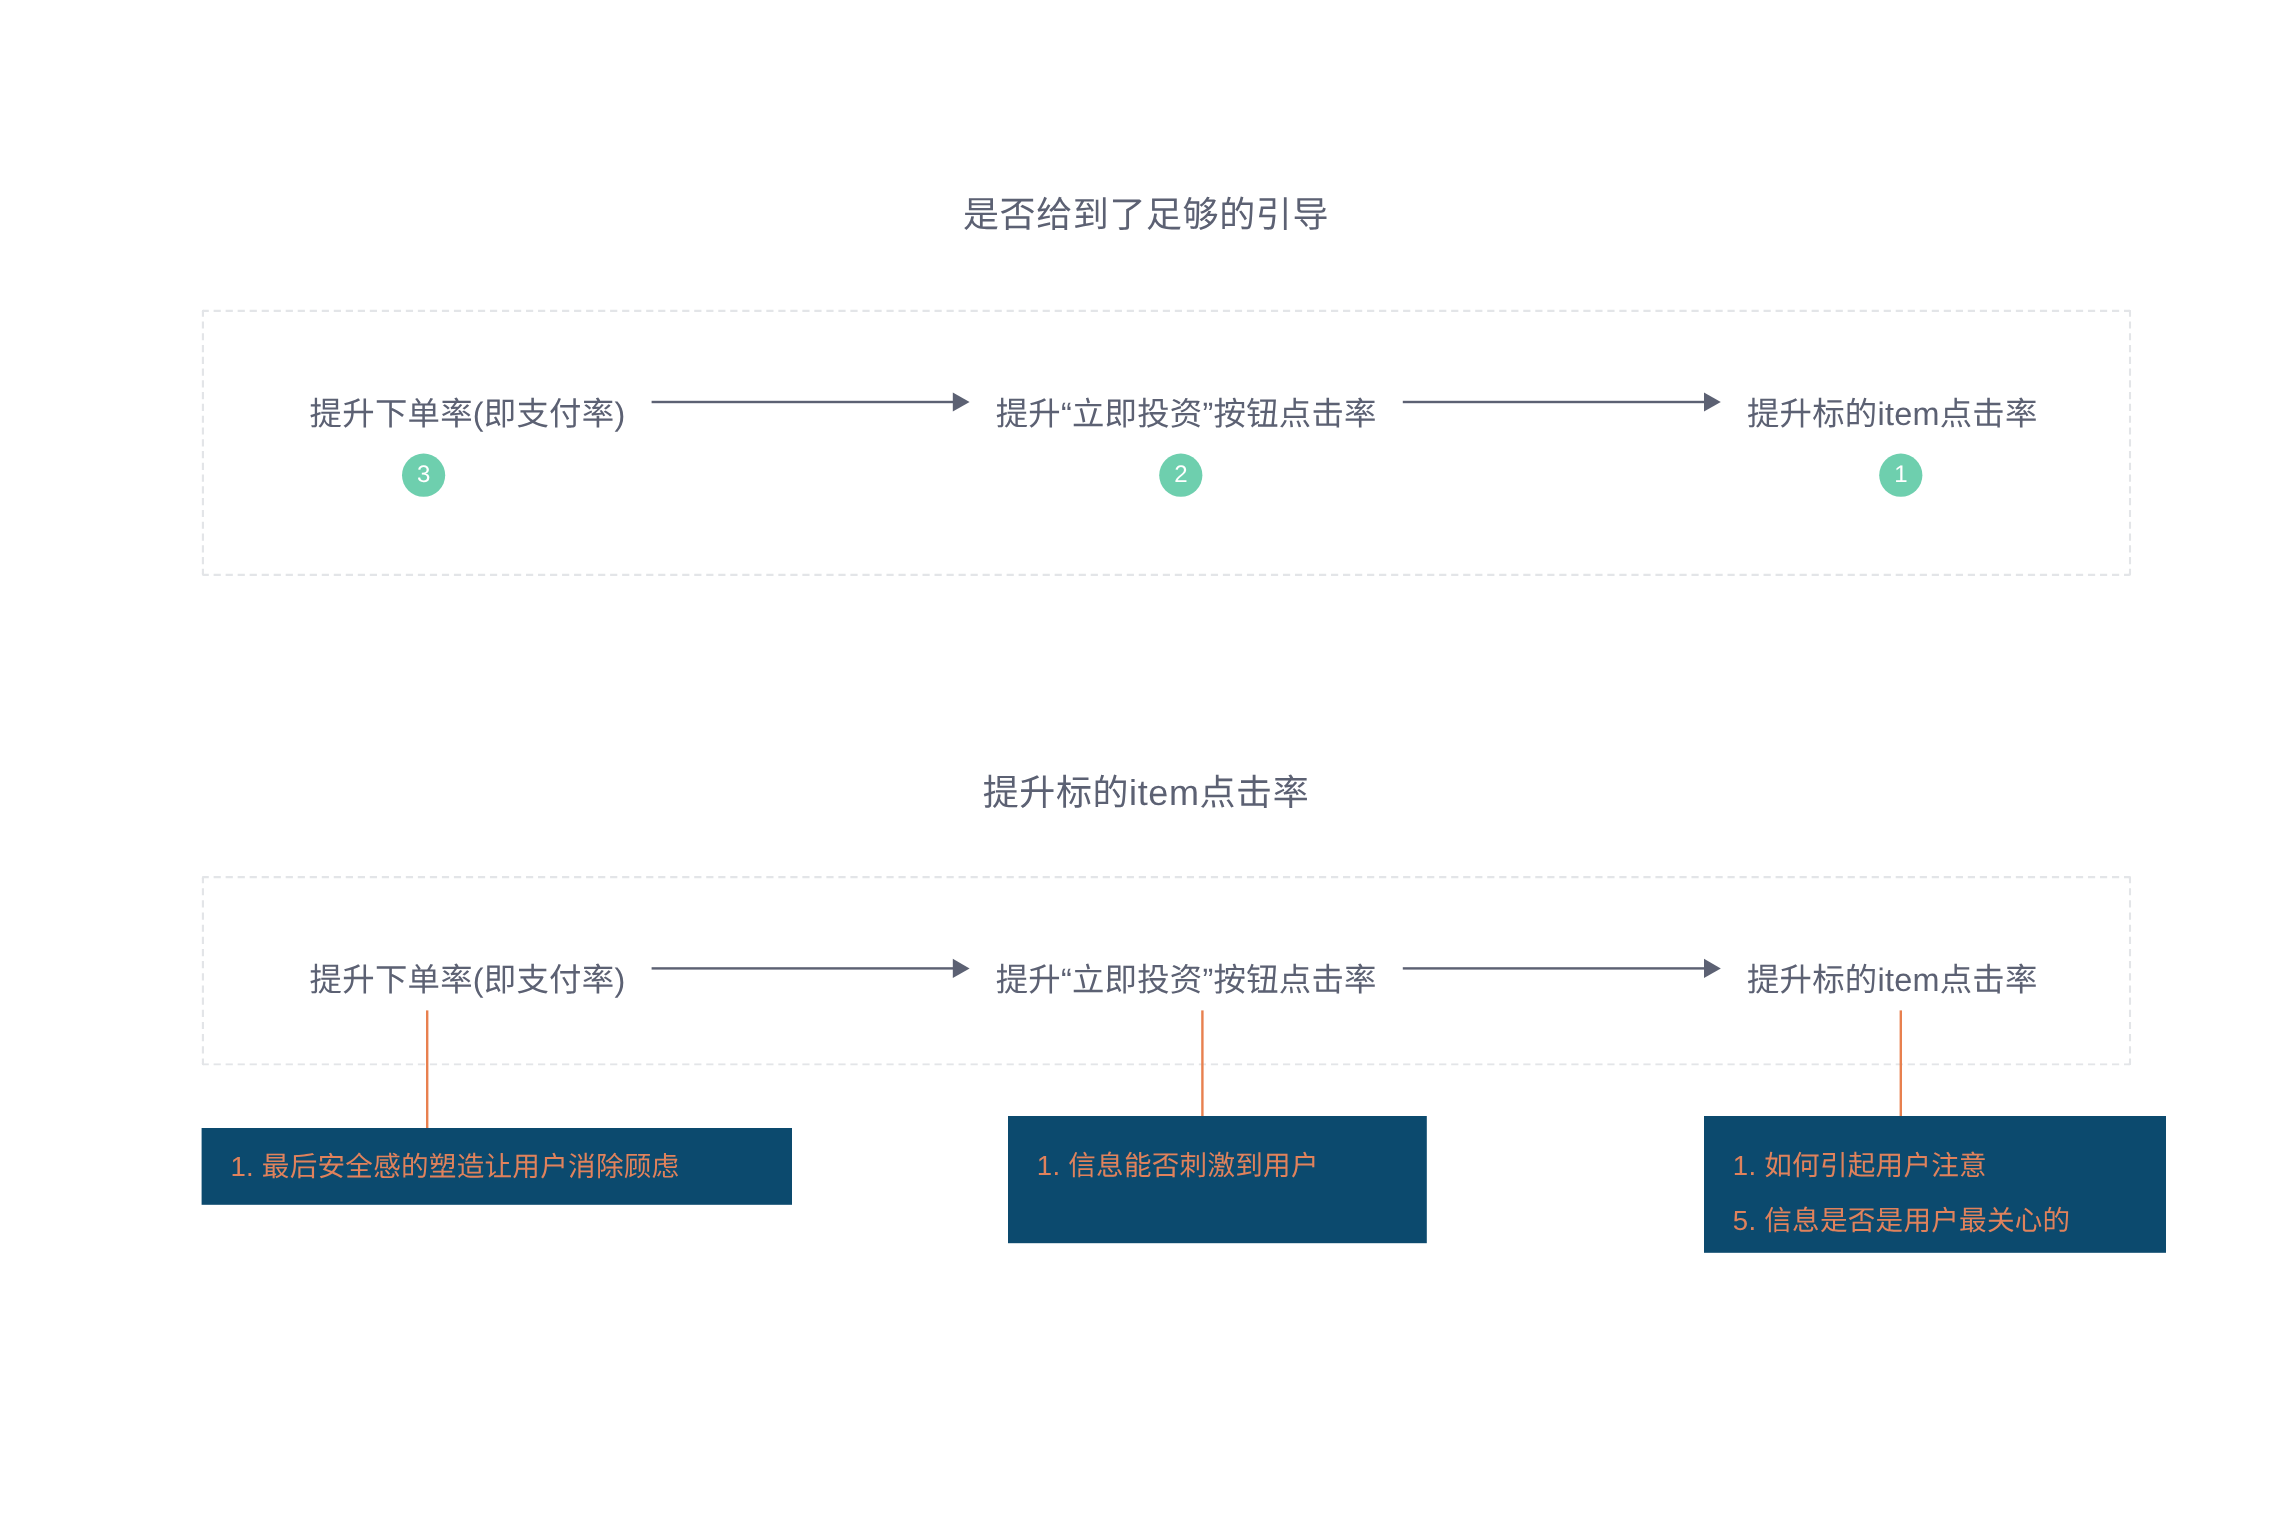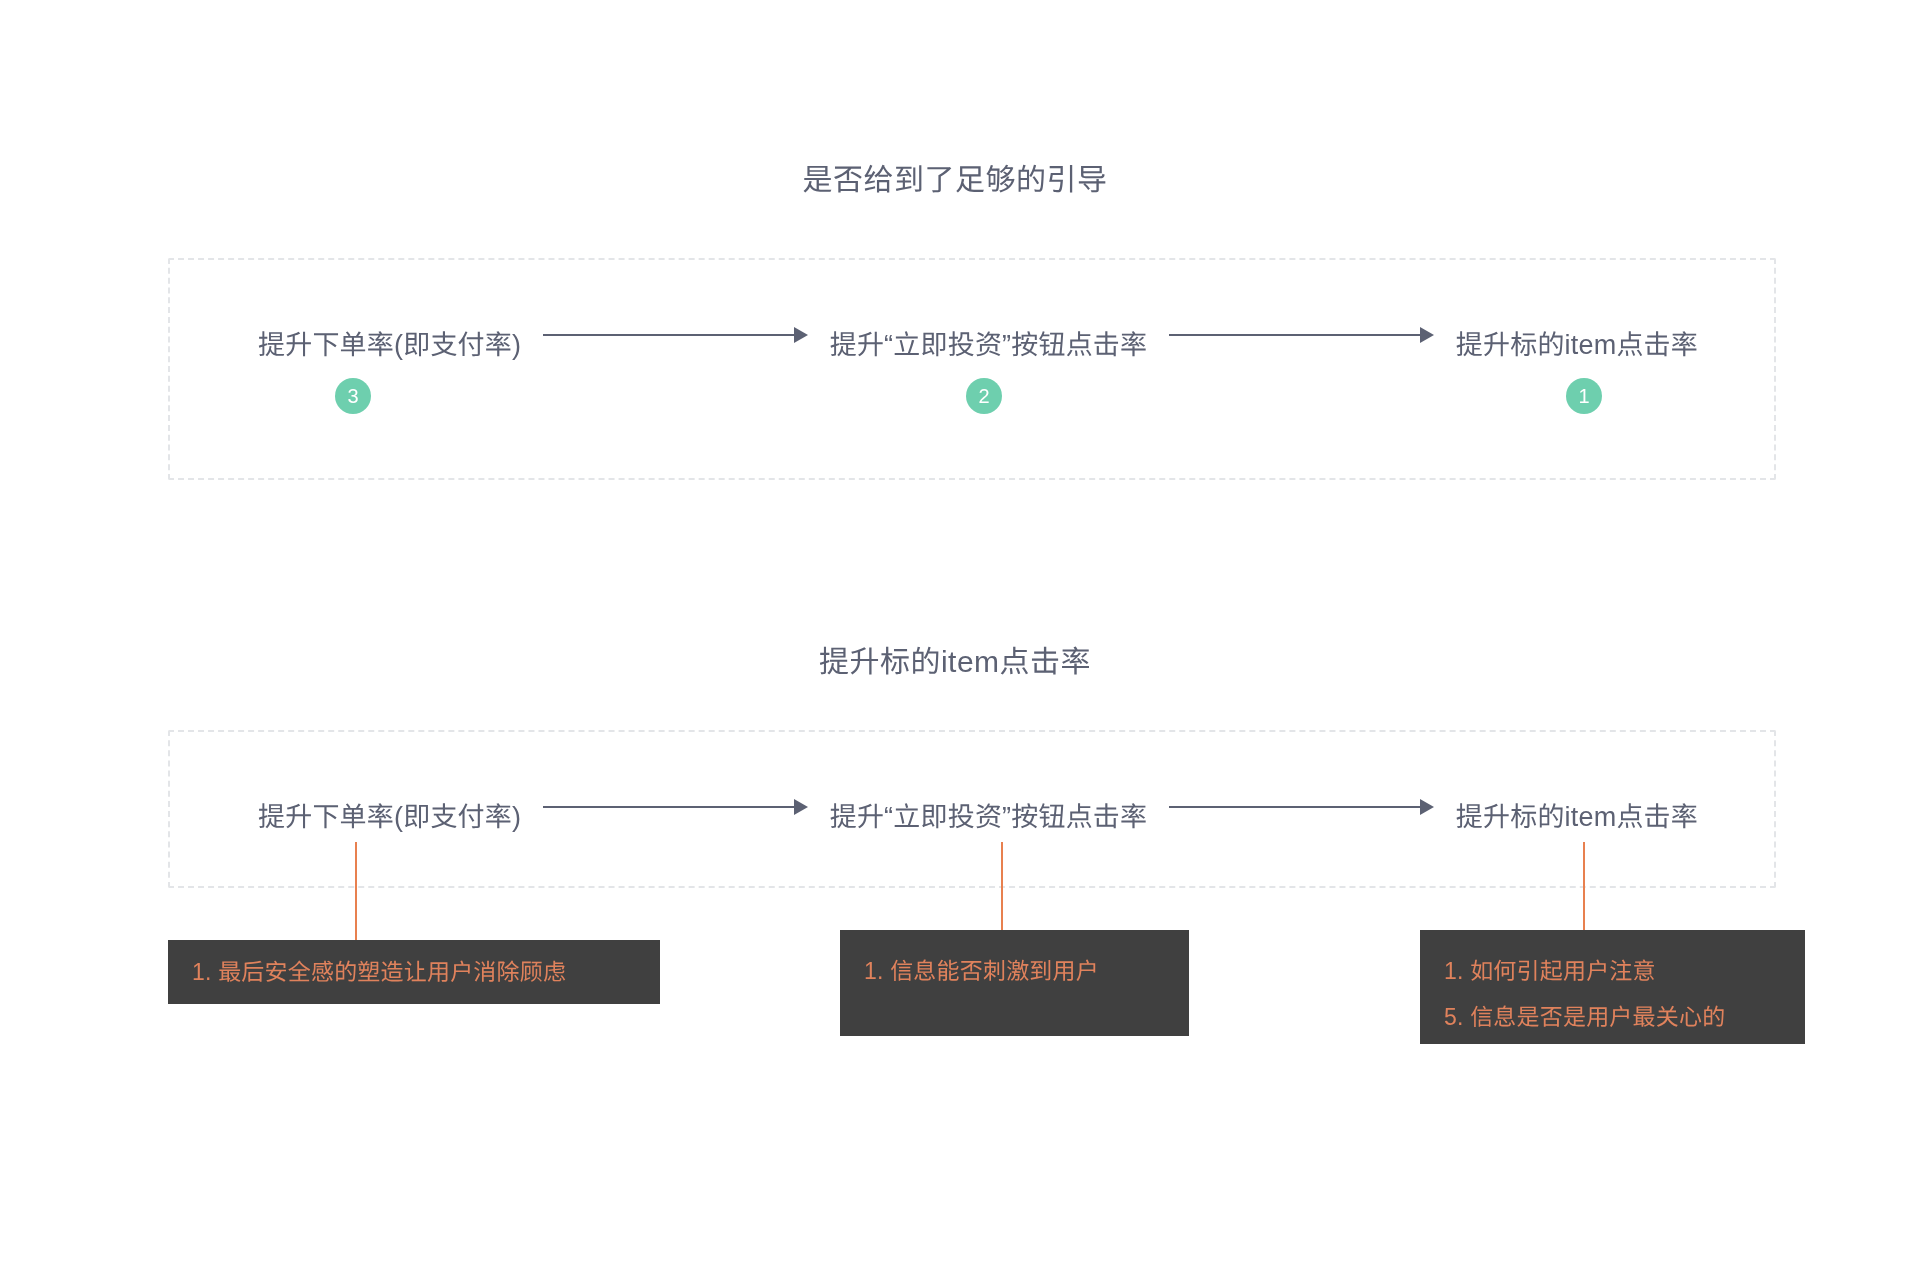--- a/index.html
+++ b/index.html
@@ -126,21 +126,21 @@
     width: 2px;
     background: #e8804f;
   }
   #leader-1 { left: 355px;  top: 842px; height: 112px; }
   #leader-2 { left: 1001px; top: 842px; height: 90px;  }
   #leader-3 { left: 1583px; top: 842px; height: 90px;  }
 
   
   .anno-box {
     position: absolute;
-    background: #404040;
+    background: #0c4a6e;
     box-sizing: border-box;
     padding: 18px 26px 18px 24px;
   }
   .anno-line {
     font-size: 23px;
     line-height: 46px;
     color: #e0825c;
     white-space: nowrap;
     letter-spacing: 0.2px;
   }

